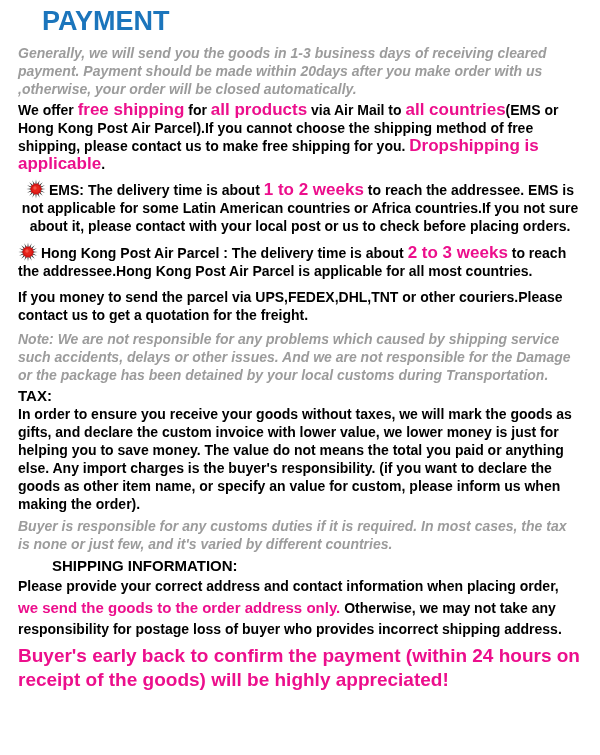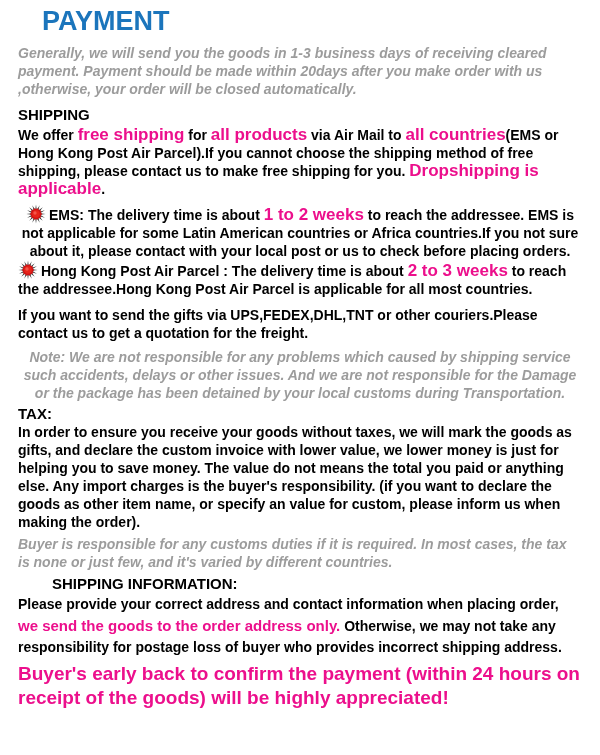--- a/index.html
+++ b/index.html
@@ -24,59 +24,58 @@
   .burst { vertical-align: -4px; margin-right: 3px; }
   .burst-spikes { fill: #3c3c3c; }
   .burst-core { fill: #cf1414; }
   .burst-inner { fill: var(--red, #e8241a); }
   .burst-hl { fill: #f4564a; }
 
   [data-name="payment-note"]          { margin-top: 8px; }
   [data-name="shipping-heading"]      { margin-top: 9px; }
   [data-name="shipping-offer"]        { margin-top: 3px; }
   [data-name="shipping-ems"]          { margin-top: 6px; text-align: center; }
-  [data-name="shipping-hk-parcel"]    { }
+  [data-name="shipping-hk-parcel"]    { margin-top: 7px; }
   [data-name="shipping-couriers"]     { margin-top: 8px; }
-  [data-name="shipping-note"]         { margin-top: 6px; text-align: center; }
+  [data-name="shipping-note"]         { margin-top: 6px; }
   [data-name="tax-heading"]           { margin-top: 4px; }
   [data-name="tax-body"]              { margin-top: 1px; }
   [data-name="tax-note"]              { margin-top: 4px; }
   [data-name="shipping-info-heading"] { margin-top: 5px; margin-left: 34px; }
   [data-name="shipping-info-address"] { margin-top: 2px; }
   [data-name="payment-confirmation-appeal"] { margin-top: 4px; }
 </style>
 </head>
 <body data-name="listing-description-page">
 
 <main data-name="listing-description">
 
   <h1 class="h1" data-name="payment-heading">PAYMENT</h1>
 
 
   <p class="p gray" data-name="payment-note">Generally, we will send you the goods in 1-3 business days of receiving cleared payment. Payment should be made within 20days after you make order with us ,otherwise, your order will be closed automatically.</p>
 
-  <h2 class="h2" data-name="shipping-heading">SHIPPING</h2>
 
   <p class="p" data-name="shipping-offer"><span data-name="text-run">We offer </span><span class="pink lg" data-name="free-shipping-highlight">free shipping</span><span data-name="text-run"> for </span><span class="pink lg" data-name="all-products-highlight">all products</span><span data-name="text-run"> via Air Mail to </span><span class="pink lg" data-name="all-countries-highlight">all countries</span><span data-name="text-run">(EMS or Hong Kong Post Air Parcel).If you cannot choose the shipping method of free shipping, please contact us to make free shipping for you. </span><span class="pink lg" data-name="dropshipping-highlight">Dropshipping is applicable</span><span data-name="text-run">.</span></p>
 
   <p class="p" data-name="shipping-ems"><svg class="burst" data-name="red-starburst-icon" width="20" height="20" viewBox="0 0 24 24" aria-hidden="true">
         <polygon class="burst-spikes" points="23.5,12 16.91,12.98 22.63,16.40 16.16,14.78 20.13,20.13 14.78,16.16 16.40,22.63 12.98,16.91 12,23.5 11.02,16.91 7.60,22.63 9.22,16.16 3.87,20.13 7.84,14.78 1.37,16.40 7.09,12.98 0.5,12 7.09,11.02 1.37,7.60 7.84,9.22 3.87,3.87 9.22,7.84 7.60,1.37 11.02,7.09 12,0.5 12.98,7.09 16.40,1.37 14.78,7.84 20.13,3.87 16.16,9.22 22.63,7.60 16.91,11.02"></polygon>
         <polygon class="burst-core" points="19.3,12 17.71,13.85 17.91,16.29 15.53,16.85 14.26,18.94 12,18 9.74,18.94 8.47,16.85 6.09,16.29 6.29,13.85 4.7,12 6.29,10.15 6.09,7.71 8.47,7.15 9.74,5.06 12,6 14.26,5.06 15.53,7.15 17.91,7.71 17.71,10.15"></polygon>
         <circle class="burst-inner" cx="12" cy="12" r="4.6"></circle>
         <circle class="burst-hl" cx="10.8" cy="10.8" r="2"></circle>
       </svg><span data-name="text-run">EMS: The delivery time is about </span><span class="pink lg" data-name="ems-delivery-time-highlight">1 to 2 weeks</span><span data-name="text-run"> to reach the addressee. EMS is not applicable for some Latin American countries or Africa countries.If you not sure about it, please contact with your local post or us to check before placing orders.</span></p>
 
   <p class="p" data-name="shipping-hk-parcel"><svg class="burst" data-name="red-starburst-icon" width="20" height="20" viewBox="0 0 24 24" aria-hidden="true">
         <polygon class="burst-spikes" points="23.5,12 16.91,12.98 22.63,16.40 16.16,14.78 20.13,20.13 14.78,16.16 16.40,22.63 12.98,16.91 12,23.5 11.02,16.91 7.60,22.63 9.22,16.16 3.87,20.13 7.84,14.78 1.37,16.40 7.09,12.98 0.5,12 7.09,11.02 1.37,7.60 7.84,9.22 3.87,3.87 9.22,7.84 7.60,1.37 11.02,7.09 12,0.5 12.98,7.09 16.40,1.37 14.78,7.84 20.13,3.87 16.16,9.22 22.63,7.60 16.91,11.02"></polygon>
         <polygon class="burst-core" points="19.3,12 17.71,13.85 17.91,16.29 15.53,16.85 14.26,18.94 12,18 9.74,18.94 8.47,16.85 6.09,16.29 6.29,13.85 4.7,12 6.29,10.15 6.09,7.71 8.47,7.15 9.74,5.06 12,6 14.26,5.06 15.53,7.15 17.91,7.71 17.71,10.15"></polygon>
         <circle class="burst-inner" cx="12" cy="12" r="4.6"></circle>
         <circle class="burst-hl" cx="10.8" cy="10.8" r="2"></circle>
       </svg><span data-name="text-run">Hong Kong Post Air Parcel : The delivery time is about </span><span class="pink lg" data-name="hk-delivery-time-highlight">2 to 3 weeks</span><span data-name="text-run"> to reach the addressee.Hong Kong Post Air Parcel is applicable for all most countries.</span></p>
 
-  <p class="p" data-name="shipping-couriers">If you want to send the gifts via UPS,FEDEX,DHL,TNT or other couriers.Please contact us to get a quotation for the freight.</p>
+  <p class="p" data-name="shipping-couriers">If you money to send the parcel via UPS,FEDEX,DHL,TNT or other couriers.Please contact us to get a quotation for the freight.</p>
 
   <p class="p gray" data-name="shipping-note">Note: We are not responsible for any problems which caused by shipping service such accidents, delays or other issues. And we are not responsible for the Damage or the package has been detained by your local customs during Transportation.</p>
 
   <h2 class="h2" data-name="tax-heading">TAX:</h2>
 
   <p class="p" data-name="tax-body">In order to ensure you receive your goods without taxes, we will mark the goods as gifts, and declare the custom invoice with lower value, we lower money is just for helping you to save money. The value do not means the total you paid or anything else. Any import charges is the buyer's responsibility. (if you want to declare the goods as other item name, or specify an value for custom, please inform us when making the order).</p>
 
   <p class="p gray" data-name="tax-note">Buyer is responsible for any customs duties if it is required. In most cases, the tax is none or just few, and it's varied by different countries.</p>
 
   <h2 class="h2" data-name="shipping-info-heading">SHIPPING INFORMATION:</h2>

